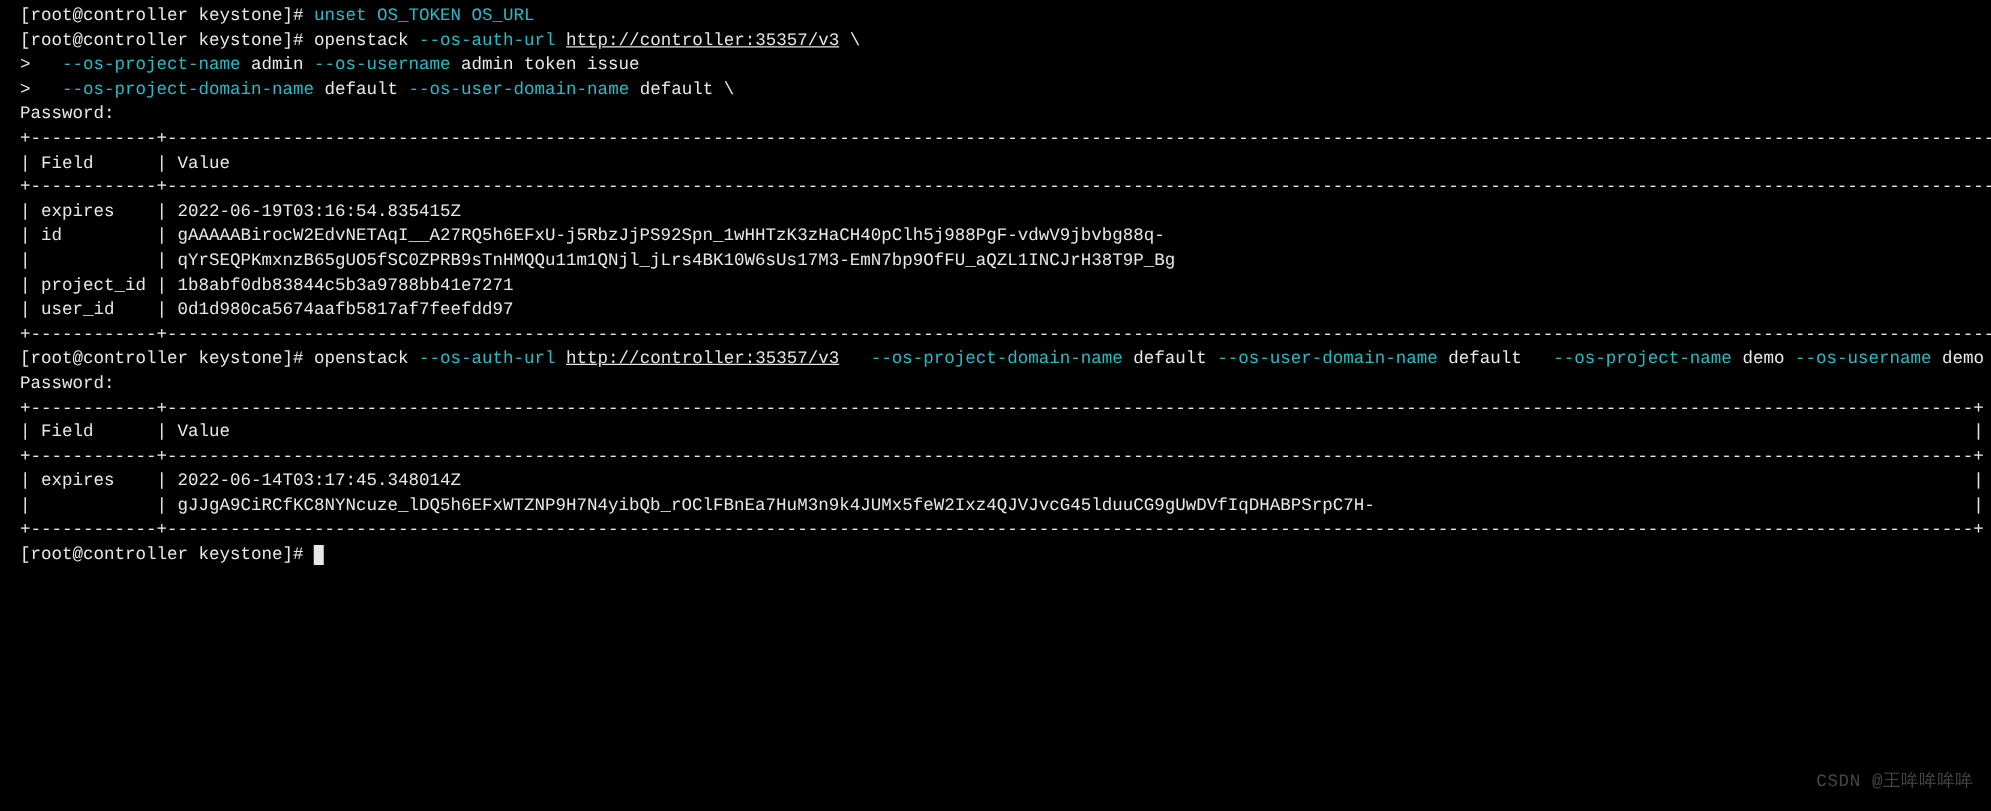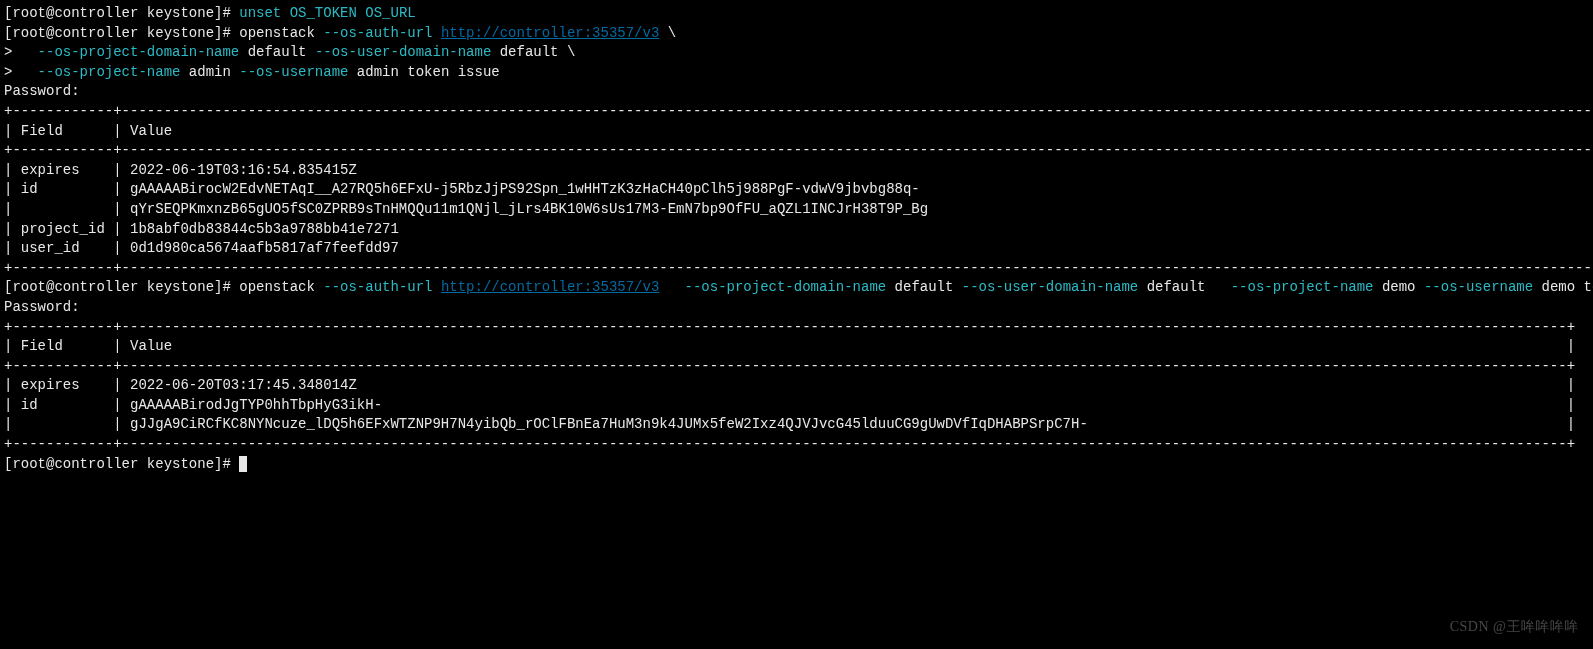--- a/index.html
+++ b/index.html
@@ -12,74 +12,74 @@
       line-height: 1.4;
       width: 1593px;
       height: 649px;
       box-sizing: border-box;
       overflow: hidden;
       position: relative;
     }
     .line {
       white-space: pre;
       font-family: inherit;
+      margin-left: 12px;
     }
     .cyan { color: #2bbac5; }
-    .url { color: #0369a1; text-decoration: underline; }
+    .url { color: #e5e5e5; text-decoration: underline; }
     .cursor {
       display: inline-block;
       width: 8px;
       height: 16px;
       background: #e8e8e8;
       vertical-align: text-bottom;
     }
     .watermark {
       position: absolute;
       right: 14px;
       bottom: 12px;
       color: rgba(200,200,200,0.35);
-      font-family: Liberation Serif, serif;
+      font-family: Liberation Mono, monospace;
       font-size: 14px;
       letter-spacing: 0.5px;
     }
   </style>
 </head>
 <body>
 
 <div>
 
   <div class="line"><span>[root@controller keystone]# </span><span class="cyan">unset OS_TOKEN OS_URL</span></div>
 
   <div class="line"><span>[root@controller keystone]# </span><span>openstack </span><span class="cyan">--os-auth-url</span><span> </span><span class="url">http://controller:35357/v3</span><span> \</span></div>
 
+  <div class="line"><span>&gt;   </span><span class="cyan">--os-project-name</span><span> admin </span><span class="cyan">--os-username</span><span> admin token issue</span></div>
+
   <div class="line"><span>&gt;   </span><span class="cyan">--os-project-domain-name</span><span> default </span><span class="cyan">--os-user-domain-name</span><span> default \</span></div>
-
-  <div class="line"><span>&gt;   </span><span class="cyan">--os-project-name</span><span> admin </span><span class="cyan">--os-username</span><span> admin token issue</span></div>
 
   <div class="line"><span>Password: </span></div>
 
   <div class="line">+------------+-----------------------------------------------------------------------------------------------------------------------------------------------------------------------------------------+</div>
   <div class="line">| Field      | Value                                                                                                                                                                                   |</div>
   <div class="line">+------------+-----------------------------------------------------------------------------------------------------------------------------------------------------------------------------------------+</div>
   <div class="line">| expires    | 2022-06-19T03:16:54.835415Z                                                                                                                                                             |</div>
   <div class="line">| id         | gAAAAABirocW2EdvNETAqI__A27RQ5h6EFxU-j5RbzJjPS92Spn_1wHHTzK3zHaCH40pClh5j988PgF-vdwV9jbvbg88q-                                                                                          |</div>
   <div class="line">|            | qYrSEQPKmxnzB65gUO5fSC0ZPRB9sTnHMQQu11m1QNjl_jLrs4BK10W6sUs17M3-EmN7bp9OfFU_aQZL1INCJrH38T9P_Bg                                                                                         |</div>
   <div class="line">| project_id | 1b8abf0db83844c5b3a9788bb41e7271                                                                                                                                                        |</div>
   <div class="line">| user_id    | 0d1d980ca5674aafb5817af7feefdd97                                                                                                                                                        |</div>
   <div class="line">+------------+-----------------------------------------------------------------------------------------------------------------------------------------------------------------------------------------+</div>
 
   <div class="line"><span>[root@controller keystone]# </span><span>openstack </span><span class="cyan">--os-auth-url</span><span> </span><span class="url">http://controller:35357/v3</span><span>   </span><span class="cyan">--os-project-domain-name</span><span> default </span><span class="cyan">--os-user-domain-name</span><span> default   </span><span class="cyan">--os-project-name</span><span> demo </span><span class="cyan">--os-username</span><span> demo token issue</span></div>
 
   <div class="line"><span>Password: </span></div>
 
   <div class="line">+------------+----------------------------------------------------------------------------------------------------------------------------------------------------------------------------+</div>
   <div class="line">| Field      | Value                                                                                                                                                                      |</div>
   <div class="line">+------------+----------------------------------------------------------------------------------------------------------------------------------------------------------------------------+</div>
-  <div class="line">| expires    | 2022-06-20T03:17:45.348014Z                                                                                                                                                |</div>
-  <div class="line">| id         | gAAAAABirodJgTYP0hhTbpHyG3ikH-                                                                                                                                             |</div>
+  <div class="line">| expires    | 2022-06-14T03:17:45.348014Z                                                                                                                                                |</div>
   <div class="line">|            | gJJgA9CiRCfKC8NYNcuze_lDQ5h6EFxWTZNP9H7N4yibQb_rOClFBnEa7HuM3n9k4JUMx5feW2Ixz4QJVJvcG45lduuCG9gUwDVfIqDHABPSrpC7H-                                                         |</div>
   <div class="line">+------------+----------------------------------------------------------------------------------------------------------------------------------------------------------------------------+</div>
 
   <div class="line"><span>[root@controller keystone]# </span><span class="cursor"></span></div>
 
 </div>
 
 <div class="watermark">CSDN @王哞哞哞哞</div>
 
 </body></html>

